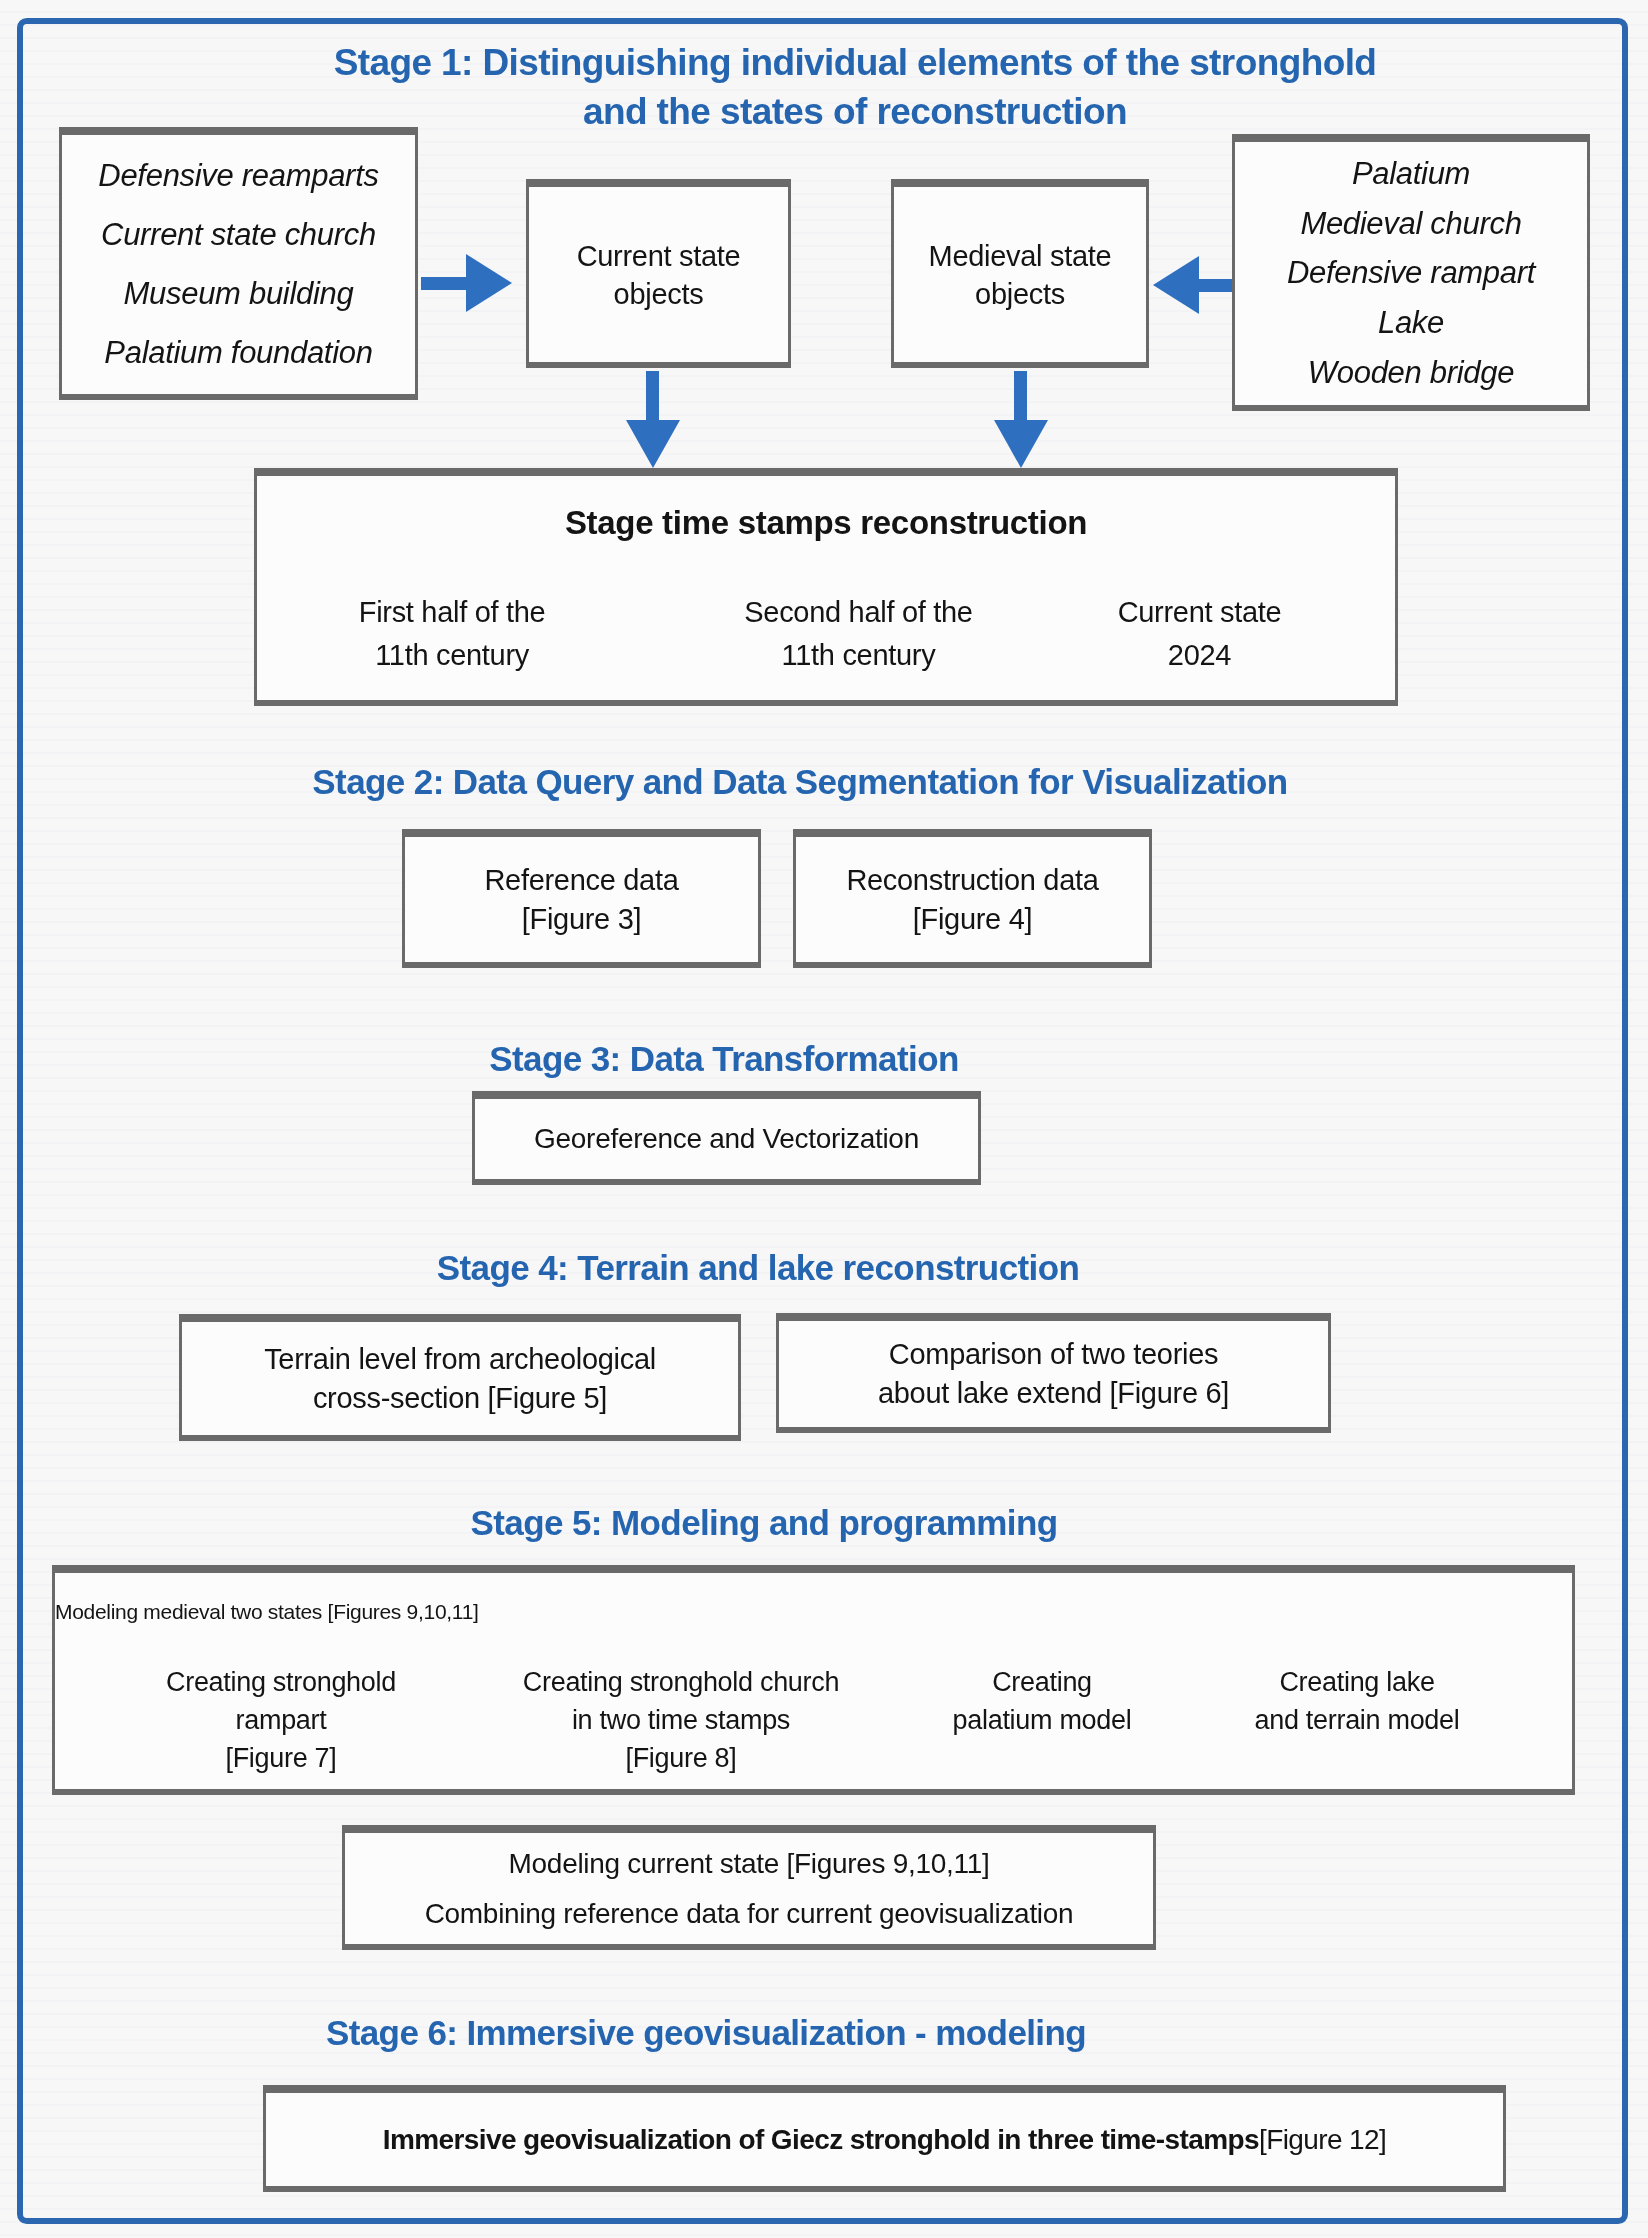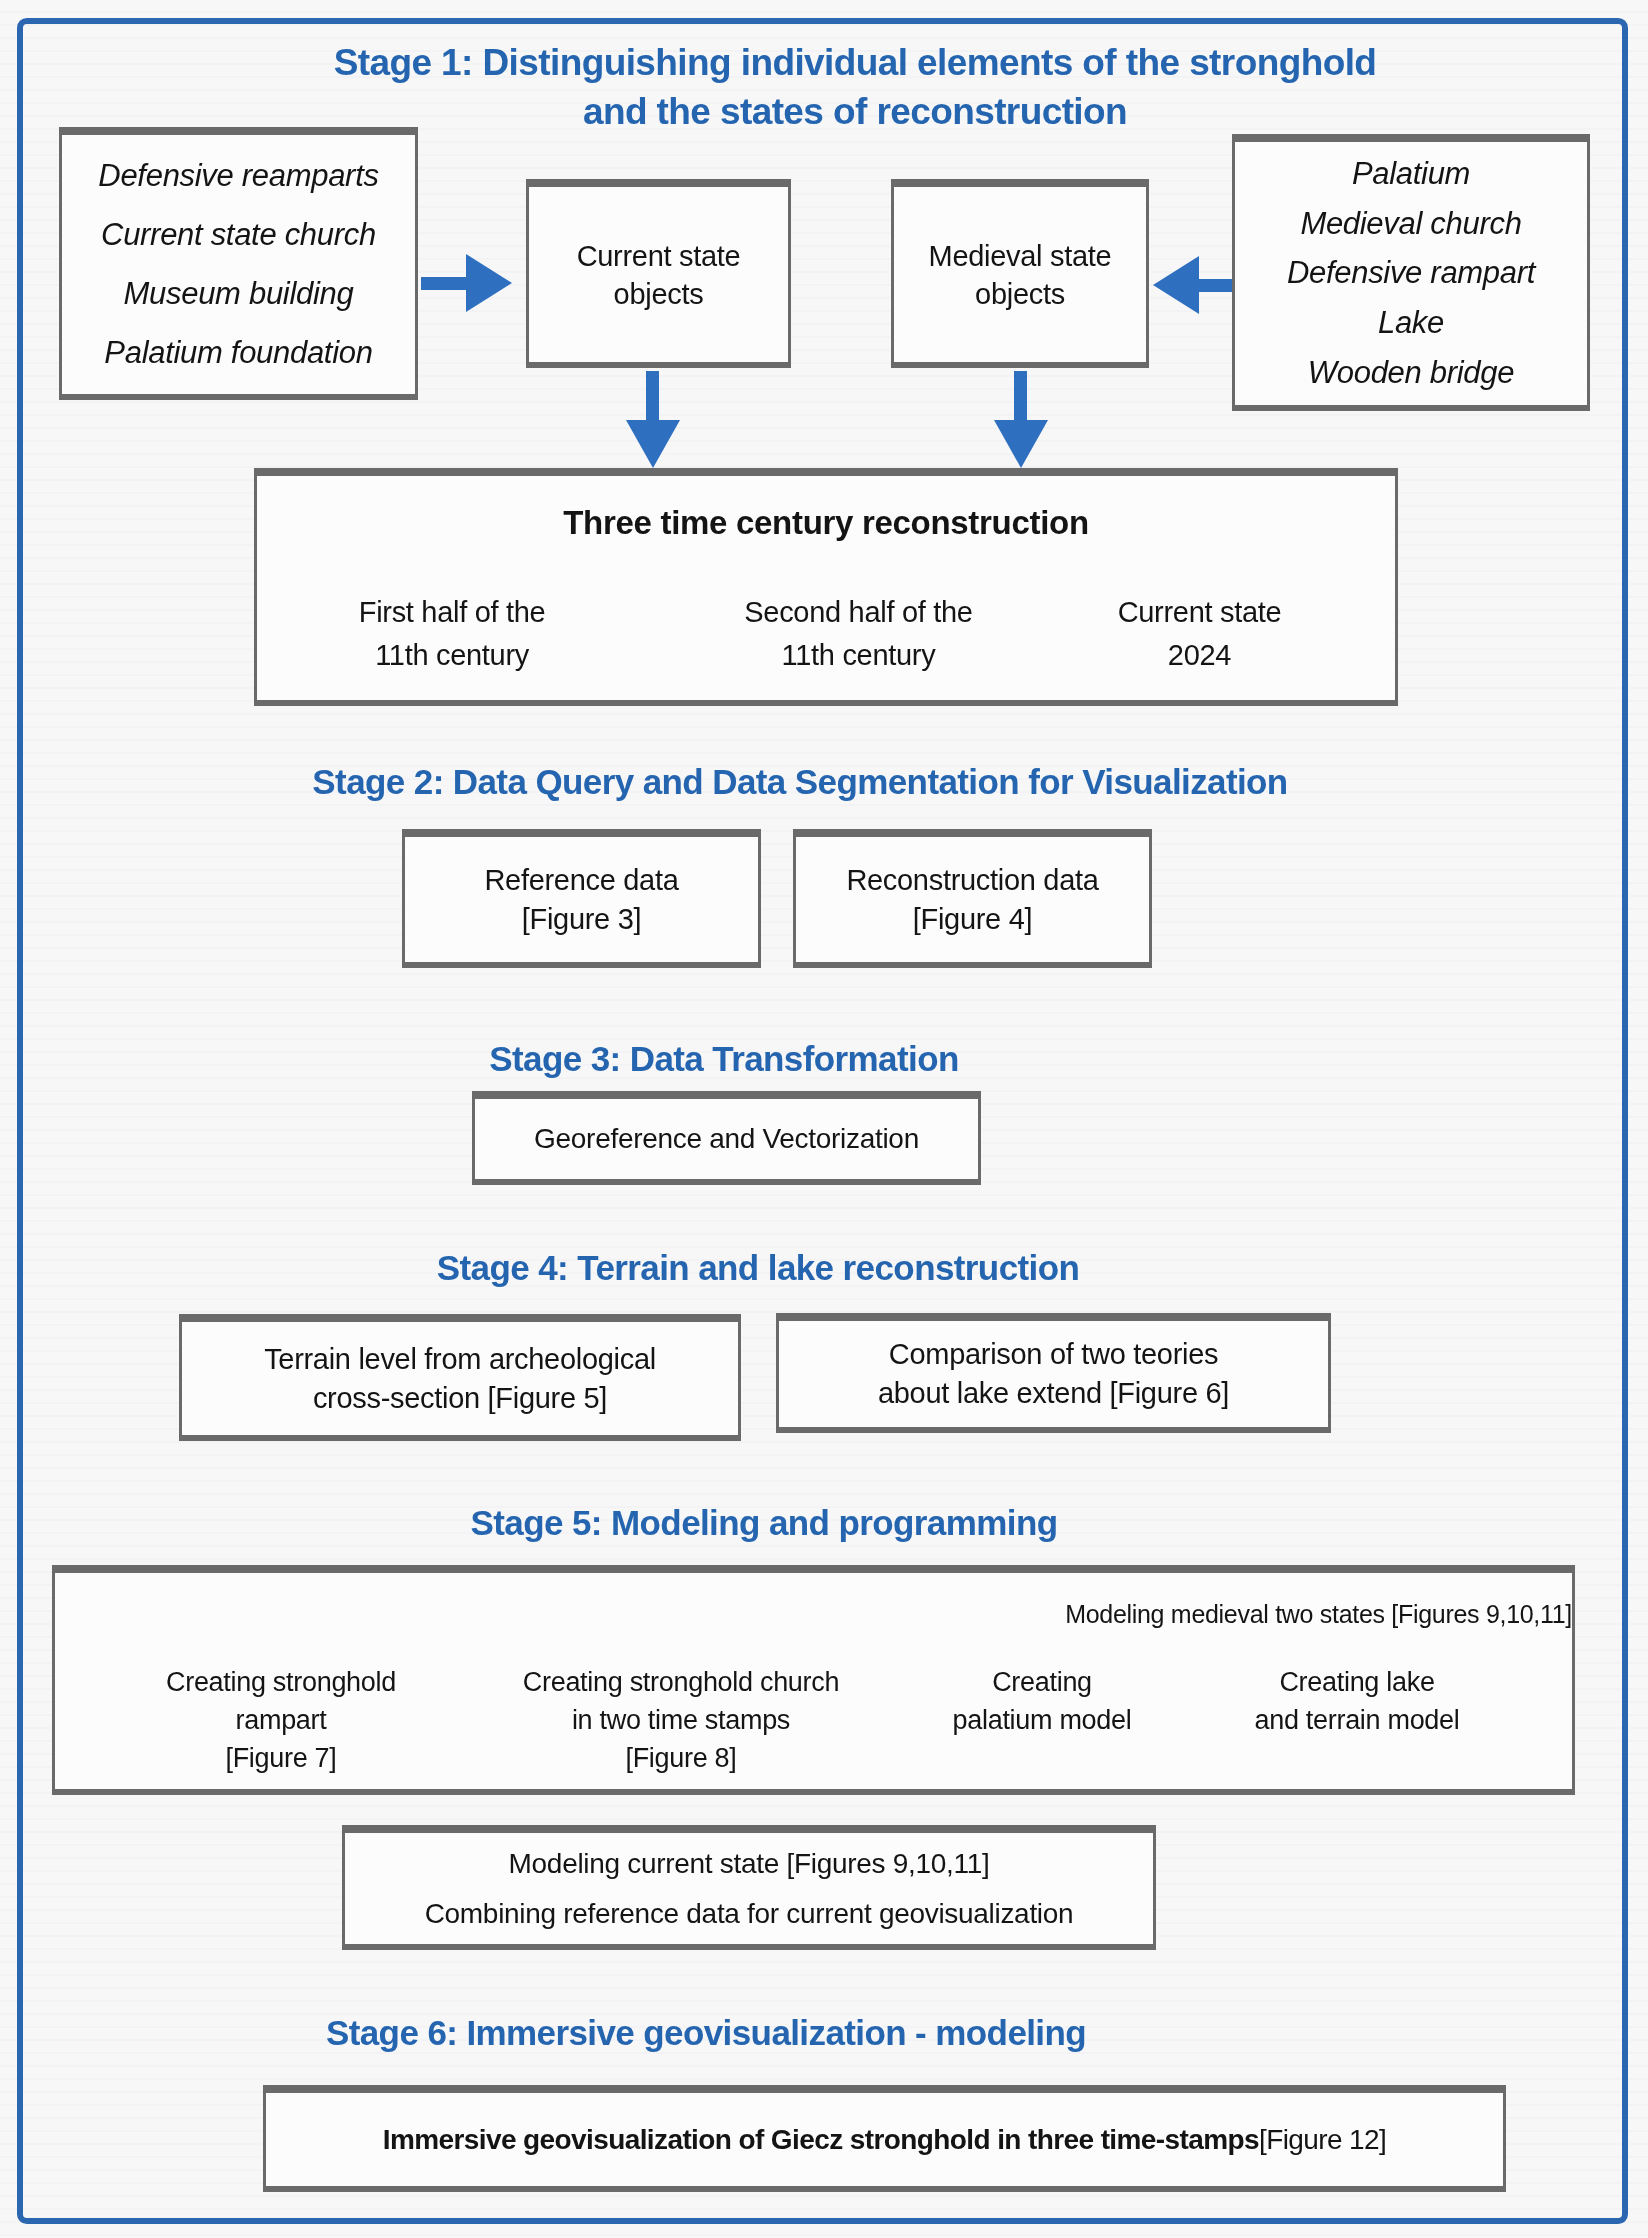--- a/index.html
+++ b/index.html
@@ -83,22 +83,22 @@
     text-align:center;
     font-size:29px;
     line-height:43px;
     letter-spacing:-0.3px;
   }
   .s5-box{
     display:block;
   }
   .s5-heading{
     margin-top:27px;
-    text-align:right;
-    font-size:25px;
+    text-align:left;
+    font-size:21px;
     letter-spacing:-0.3px;
   }
   .s5-col{
     position:absolute;
     top:90px;
     width:342px;
     text-align:center;
     font-size:27px;
     line-height:38px;
     letter-spacing:-0.3px;
@@ -189,21 +189,21 @@
   <div>
     <div class="arr-shaft" style="left:646px; top:371px; width:13.4px; height:51px;"></div>
     <div class="arr-head-down" style="left:626px; top:420px;"></div>
   </div>
   <div>
     <div class="arr-shaft" style="left:1014px; top:371px; width:13.4px; height:51px;"></div>
     <div class="arr-head-down" style="left:994px; top:420px;"></div>
   </div>
 
   <div class="fbox ts-box" style="left:254px; top:468px; width:1144px; height:238px;">
-    <div class="ts-title">Three time century reconstruction</div>
+    <div class="ts-title">Stage time stamps reconstruction</div>
     <div class="ts-col" style="left:11.6px;">
       <div>First half of the</div>
       <div>11th century</div>
     </div>
     <div class="ts-col" style="left:418px;">
       <div>Second half of the</div>
       <div>11th century</div>
     </div>
     <div class="ts-col" style="left:759px;">
       <div>Current state</div>

